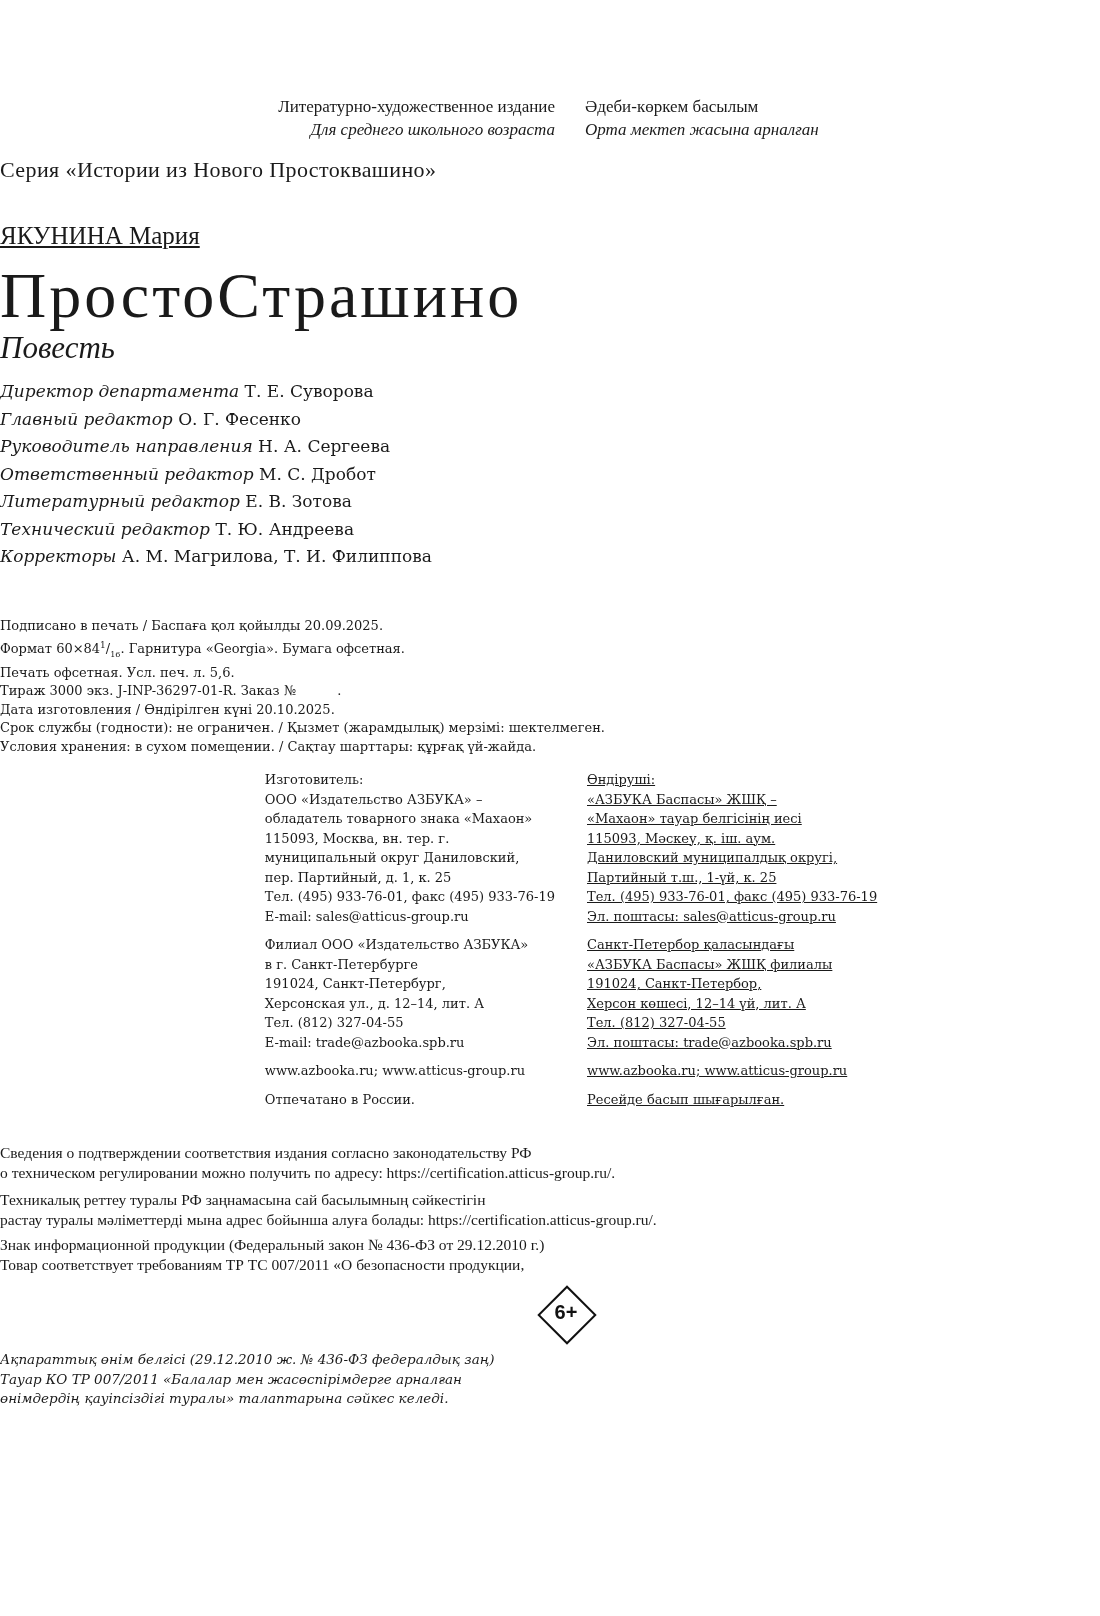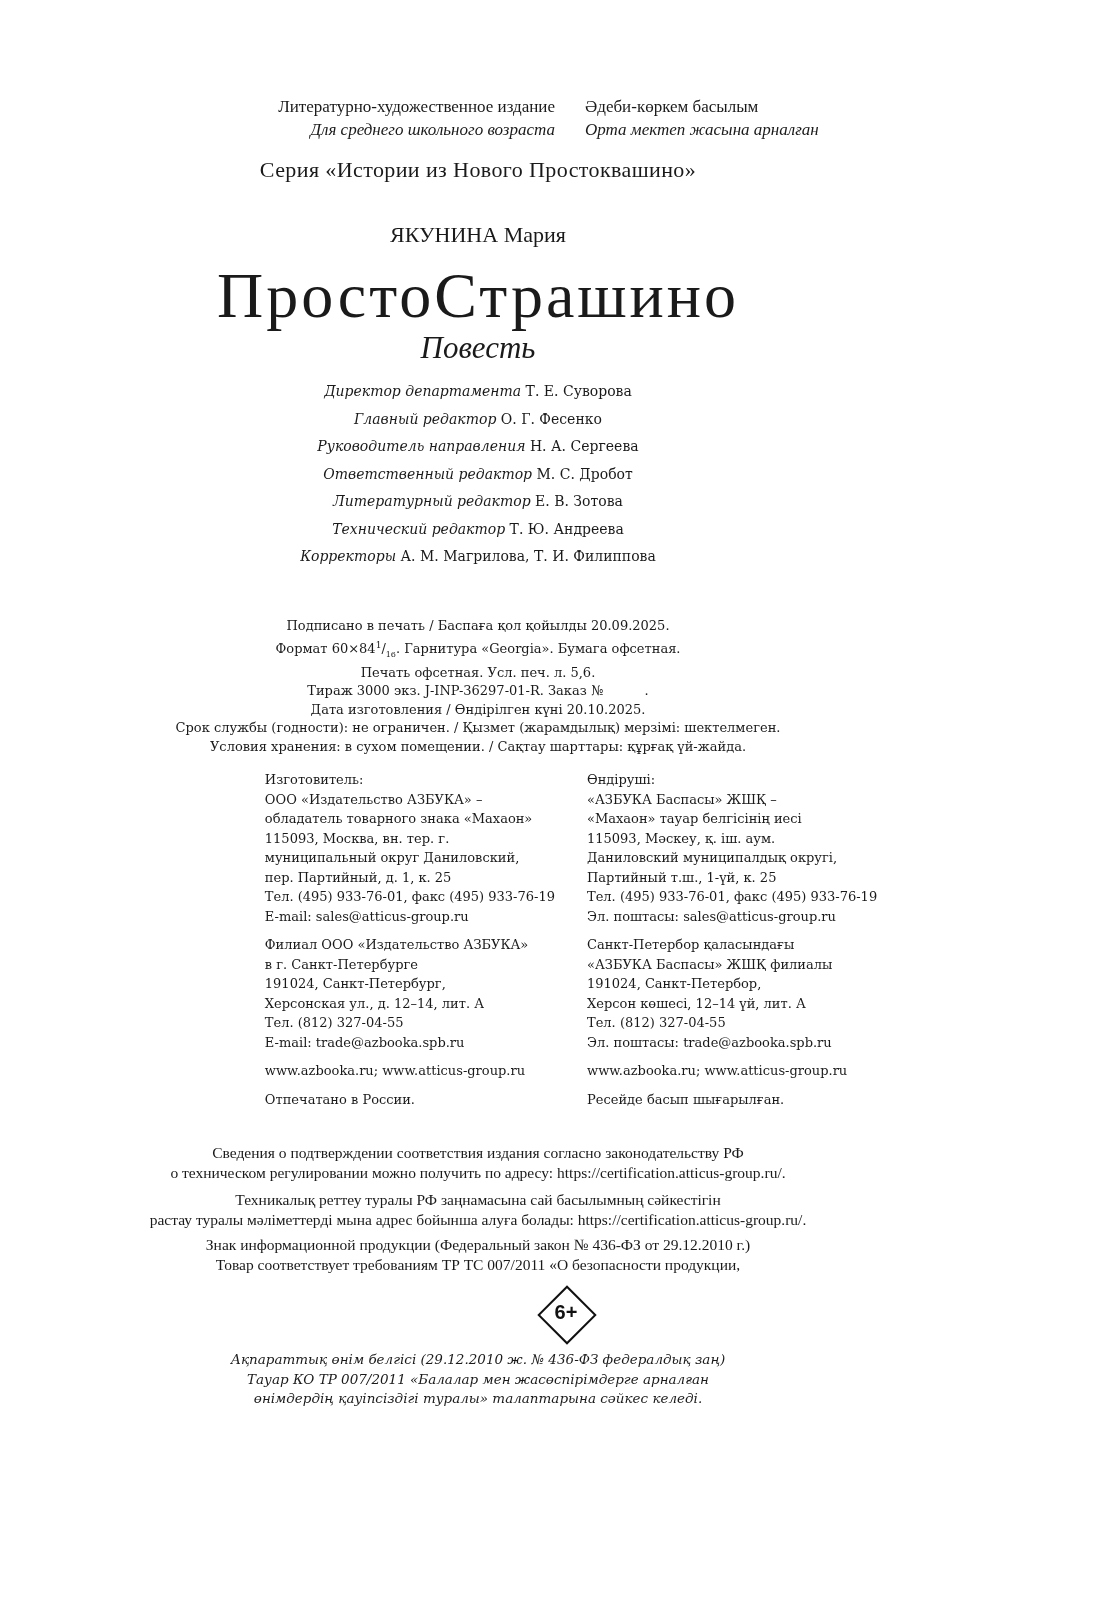--- a/index.html
+++ b/index.html
@@ -6,37 +6,37 @@
   body { width: 1100px; height: 1616px; position: relative; overflow: hidden; color: #1a1a1a; }
   .page { position: absolute; left: 0; top: 0; width: 1100px; height: 1616px; }
   .abs { position: absolute; }
 
   
   .hdr { top: 95px; width: 1100px; font-family: "Liberation Serif", serif; font-size: 17px; line-height: 23px; }
   .hdr .left { position: absolute; right: 545px; text-align: right; white-space: nowrap; }
   .hdr .right { position: absolute; left: 585px; text-align: left; white-space: nowrap; }
   .it { font-style: italic; }
 
-  .center { left: 0; width: 956px; text-align: center; white-space: nowrap; }
+  .center { left: 0; width: 956px; white-space: nowrap; }
 
   .series { top: 157px; font-family: "Liberation Serif", serif; font-size: 22px; letter-spacing: 0.4px; }
-  .author { top: 222px; font-family: "Liberation Serif", serif; font-size: 22px; }
+  .author { top: 222px; font-family: "Liberation Serif", serif; font-size: 25px; text-decoration: underline; }
   .title { top: 260px; font-family: "Liberation Serif", serif; font-size: 64px; letter-spacing: 3px; line-height: 72px; }
   .genre { top: 330px; font-family: "Liberation Serif", serif; font-size: 31px; font-style: italic; }
 
-  .credits { top: 378px; font-family: "DejaVu Serif", serif; font-size: 14px; line-height: 27.5px; }
+  .credits { top: 378px; font-family: "DejaVu Serif", serif; font-size: 17px; line-height: 27.5px; }
   .credits .role { font-style: italic; }
 
   .print { top: 617px; font-family: "DejaVu Serif", serif; font-size: 13px; line-height: 18.5px; }
   .print .sup { font-size: 9px; vertical-align: super; }
   .print .sub { font-size: 8px; vertical-align: sub; }
 
   .cols { top: 770px; left: 0; width: 1100px; font-family: "DejaVu Serif", serif; font-size: 13px; line-height: 19.5px; }
   .cols .lcol { position: absolute; right: 545px; text-align: left; white-space: nowrap; }
-  .cols .rcol { position: absolute; left: 587px; text-align: left; white-space: nowrap; }
+  .cols .rcol { position: absolute; left: 587px; text-align: left; white-space: nowrap; text-decoration: underline; }
   .block { margin-bottom: 9px; }
 
   .legal { font-family: "Liberation Serif", serif; font-size: 15.5px; line-height: 20px; }
   .legal-kz { font-family: "DejaVu Serif", serif; font-size: 13.5px; line-height: 19.5px; font-style: italic; }
 
   .badge-wrap { position: absolute; left: 538px; top: 1286px; width: 56px; height: 56px; }
   .badge-diamond { position: absolute; left: 8px; top: 8px; width: 38px; height: 38px; border: 2.5px solid #111; transform: rotate(45deg); background: #fff; }
   .badge-text { position: absolute; left: 0; top: 15px; width: 56px; text-align: center; font-family: "Liberation Sans", sans-serif; font-weight: bold; font-size: 20px; color: #111; }
 </style>
 </head>

